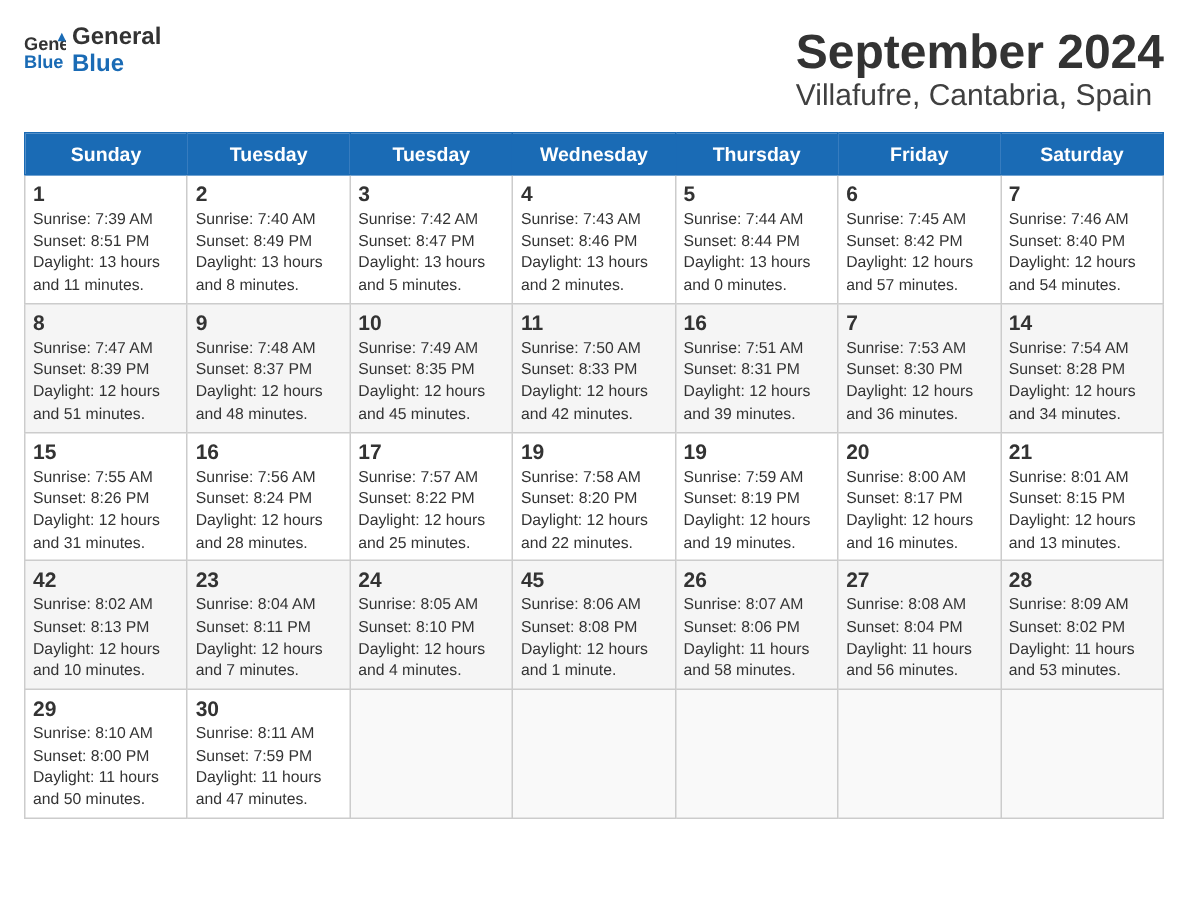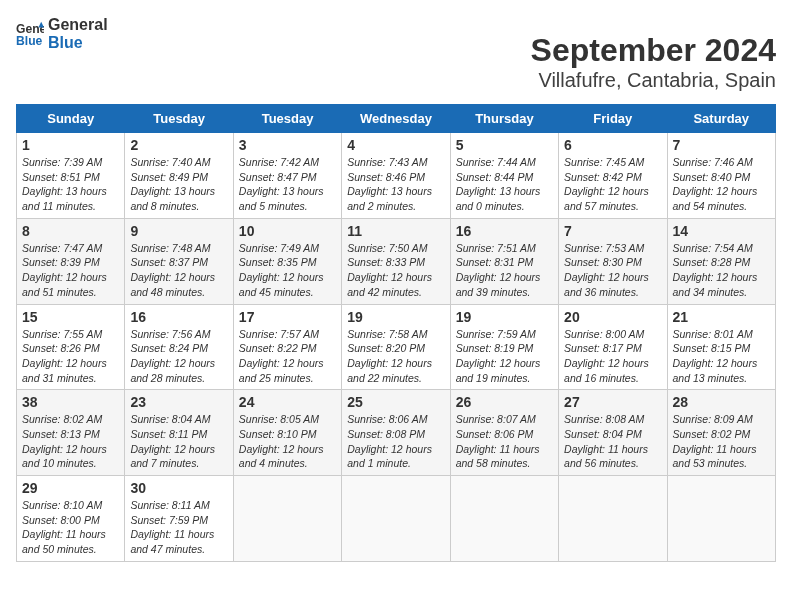--- a/index.html
+++ b/index.html
@@ -19,22 +19,20 @@
     .logo {
       display: flex;
       align-items: center;
       gap: 4px;
     }
     .logo-icon {
       width: 28px;
       height: 28px;
     }
     .title-area {
-      text-align: right;
-      margin-top: 16px;
     }
     .month-title {
       font-size: 32px;
       font-weight: bold;
       color: #333;
     }
     .subtitle {
       font-size: 20px;
       color: #404040;
     }
@@ -66,21 +64,20 @@
       font-size: 14px;
       font-weight: bold;
       color: #333;
       display: block;
       margin-bottom: 2px;
     }
     .day-detail {
       font-size: 10.5px;
       color: #333;
       line-height: 1.4;
-      font-style: italic;
     }
     .empty-cell {
       background: #f9f9f9 !important;
     }
   </style>
 </head>
 <body>
 
 <div class="header-area">
   <div class="logo">
@@ -198,33 +195,33 @@
           <span class="day-num">20</span>
           <div class="day-detail">Sunrise: 8:00 AM<br>Sunset: 8:17 PM<br>Daylight: 12 hours and 16 minutes.</div>
         </td>
         <td>
           <span class="day-num">21</span>
           <div class="day-detail">Sunrise: 8:01 AM<br>Sunset: 8:15 PM<br>Daylight: 12 hours and 13 minutes.</div>
         </td>
       </tr>
       <tr>
         <td>
-          <span class="day-num">38</span>
+          <span class="day-num">42</span>
           <div class="day-detail">Sunrise: 8:02 AM<br>Sunset: 8:13 PM<br>Daylight: 12 hours and 10 minutes.</div>
         </td>
         <td>
           <span class="day-num">23</span>
           <div class="day-detail">Sunrise: 8:04 AM<br>Sunset: 8:11 PM<br>Daylight: 12 hours and 7 minutes.</div>
         </td>
         <td>
           <span class="day-num">24</span>
           <div class="day-detail">Sunrise: 8:05 AM<br>Sunset: 8:10 PM<br>Daylight: 12 hours and 4 minutes.</div>
         </td>
         <td>
-          <span class="day-num">25</span>
+          <span class="day-num">45</span>
           <div class="day-detail">Sunrise: 8:06 AM<br>Sunset: 8:08 PM<br>Daylight: 12 hours and 1 minute.</div>
         </td>
         <td>
           <span class="day-num">26</span>
           <div class="day-detail">Sunrise: 8:07 AM<br>Sunset: 8:06 PM<br>Daylight: 11 hours and 58 minutes.</div>
         </td>
         <td>
           <span class="day-num">27</span>
           <div class="day-detail">Sunrise: 8:08 AM<br>Sunset: 8:04 PM<br>Daylight: 11 hours and 56 minutes.</div>
         </td>

